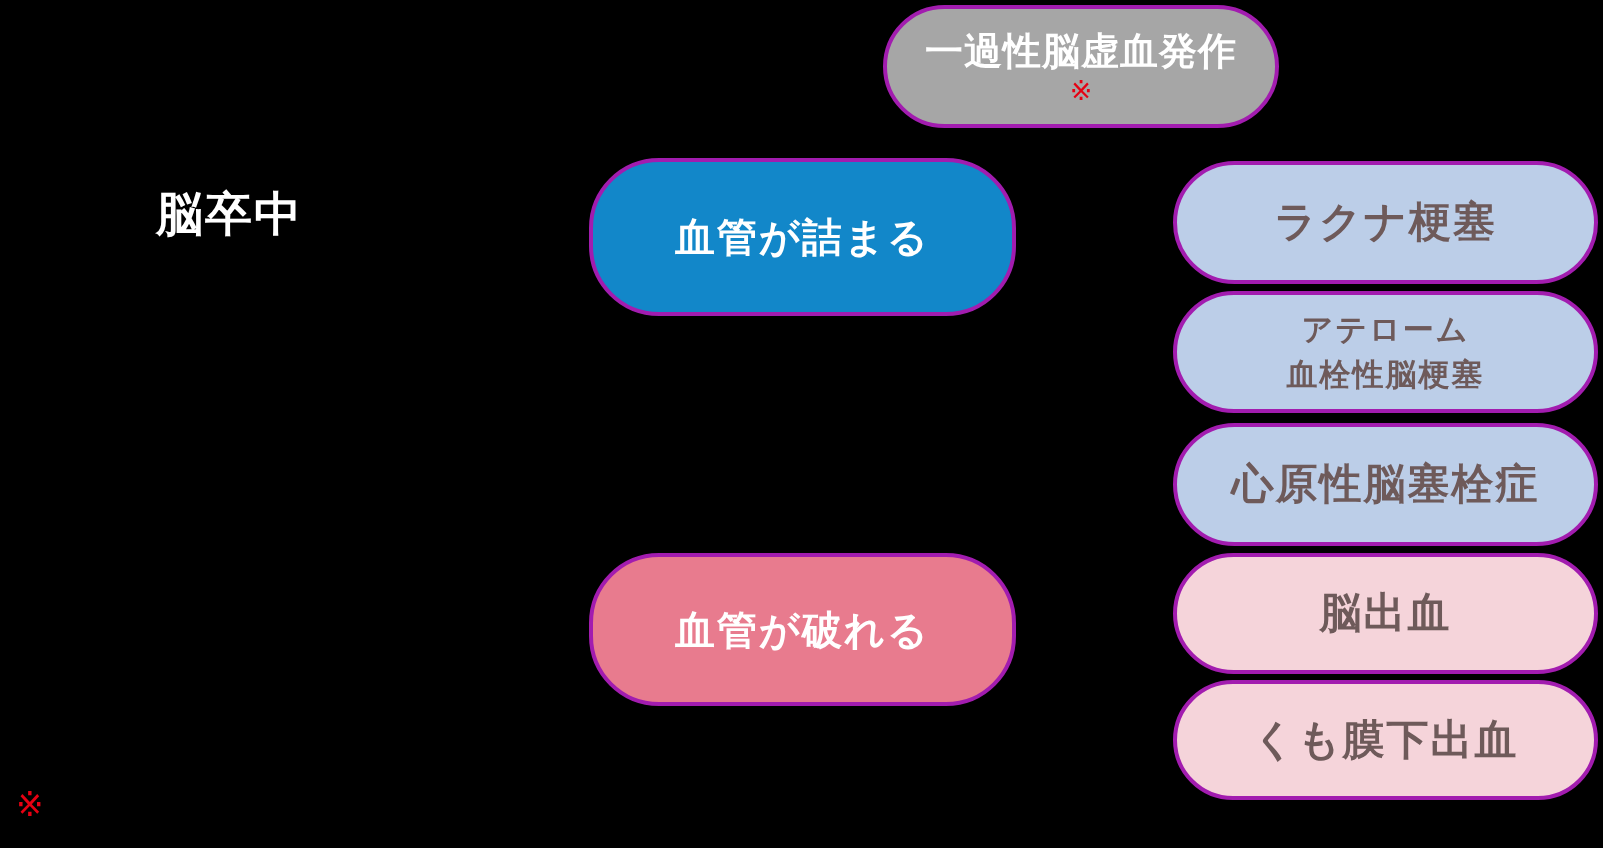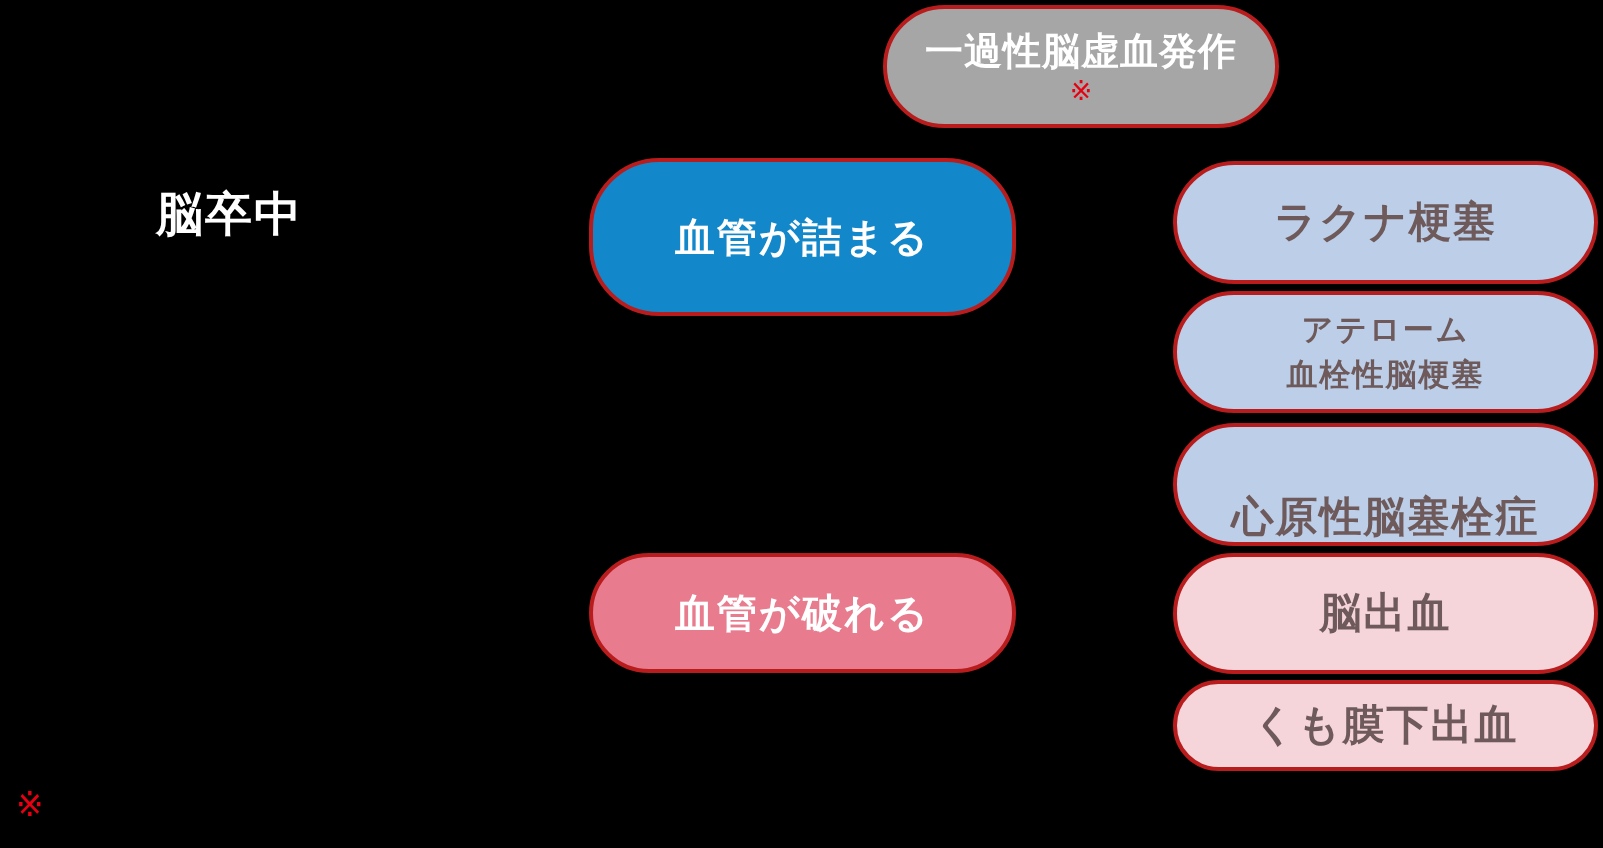--- a/index.html
+++ b/index.html
@@ -24,21 +24,21 @@
     font-size: 47px;
     font-weight: bold;
     letter-spacing: 2px;
     line-height: 1;
     white-space: nowrap;
     text-align: right;
   }
   .pill {
     position: absolute;
     box-sizing: border-box;
-    border: 4px solid #b91c1c;
+    border: 4px solid #a21caf;
     border-radius: 70px;
     display: flex;
     flex-direction: column;
     align-items: center;
     justify-content: center;
     text-align: center;
     font-weight: bold;
     line-height: 1.2;
   }
   
@@ -66,39 +66,39 @@
     font-size: 40px;
     letter-spacing: 2px;
   }
   .cause-blocked {
     top: 158px;
     height: 158px;
     background: #1287c9;
   }
   .cause-ruptured {
     top: 553px;
-    height: 120px;
+    height: 153px;
     background: #e87b8e;
   }
   
   .type {
     left: 1173px;
     width: 425px;
     color: #6e5a5a;
     font-size: 42px;
     letter-spacing: 2px;
   }
   .type .line { display: block; }
   .type-ischemic { background: #bccee8; }
   .type-hemorrhagic { background: #f5d4da; }
   .type-lacunar   { top: 161px; height: 123px; }
   .type-atheroma  { top: 291px; height: 122px; font-size: 31px; line-height: 1.45; }
-  .type-cardio    { top: 423px; height: 123px; justify-content: flex-end; }
+  .type-cardio    { top: 423px; height: 123px; }
   .type-cerebral  { top: 553px; height: 121px; justify-content: center; }
-  .type-subarach  { top: 680px; height: 91px; }
+  .type-subarach  { top: 680px; height: 120px; }
   
   .footnote-mark {
     position: absolute;
     left: 16px;
     top: 788px;
     color: #e60012;
     font-size: 33px;
     line-height: 1;
   }
 </style>

